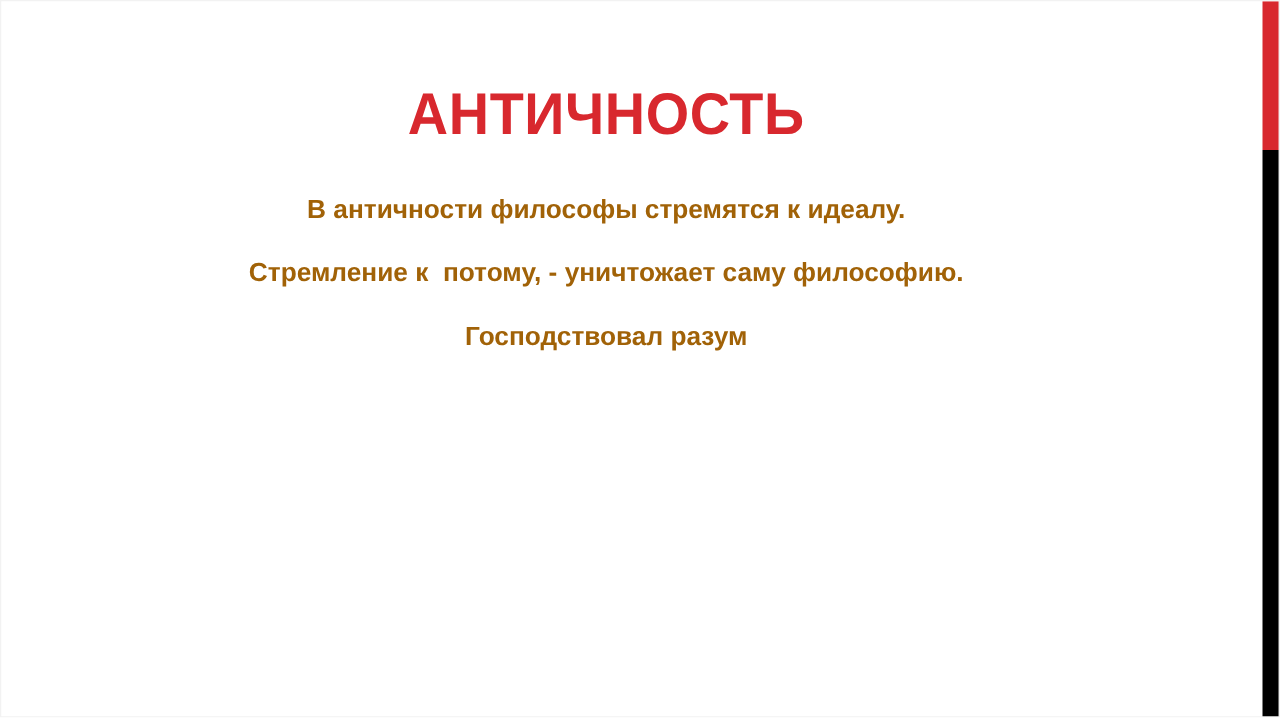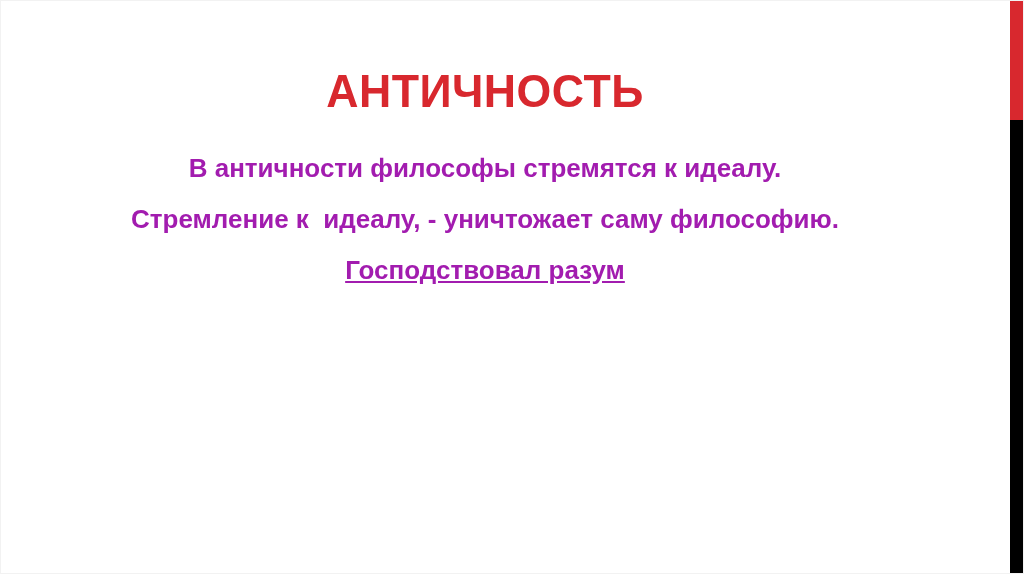--- a/index.html
+++ b/index.html
@@ -77,45 +77,44 @@
 
   .body-block {
     position: absolute;
     top: 150px;
     left: 34px;
     width: 900px;
     text-align: center;
   }
 
   .body-line {
-    color: #a21caf;
+    color: #a16207;
     font-family: "Liberation Sans", sans-serif;
     font-weight: bold;
-    font-size: 26px;
+    font-size: 21px;
     line-height: 34px;
     margin: 0 0 17px 0;
     white-space: pre-wrap;
   }
   .body-line:last-child {
     margin-bottom: 0;
-    text-decoration: underline;
   }
 </style>
 </head>
 <body>
 
 <div class="slide">
 
   <div class="content">
 
     <div class="slide-title">АНТИЧНОСТЬ</div>
 
     <div class="body-block">
       <p class="body-line">В античности философы стремятся к идеалу.</p>
-      <p class="body-line">Стремление к  идеалу, - уничтожает саму философию.</p>
+      <p class="body-line">Стремление к  потому, - уничтожает саму философию.</p>
       <p class="body-line">Господствовал разум</p>
     </div>
 
   </div>
 
   <div class="accent-bar">
     <div class="accent-red"></div>
     <div class="accent-black"></div>
   </div>
 

